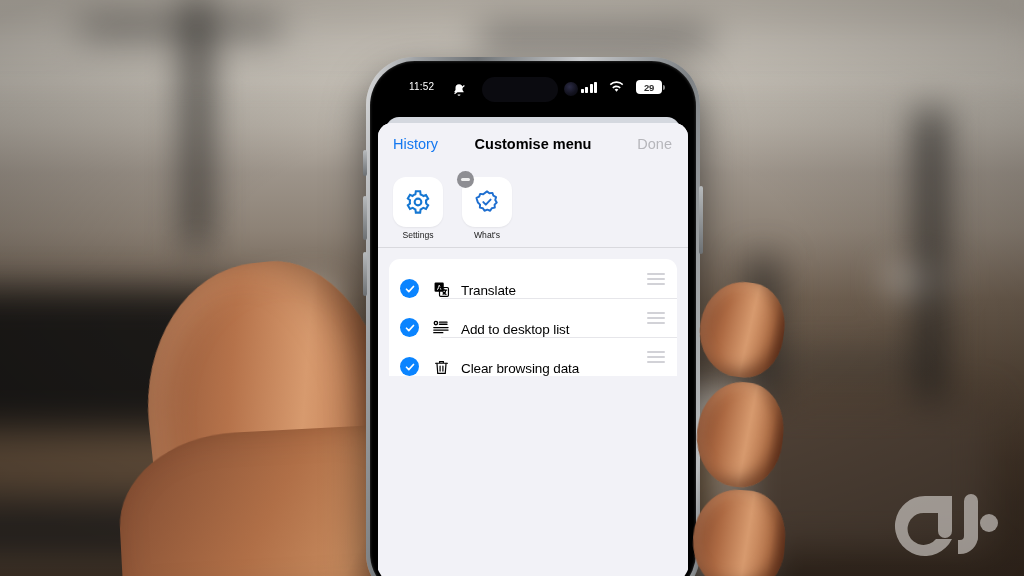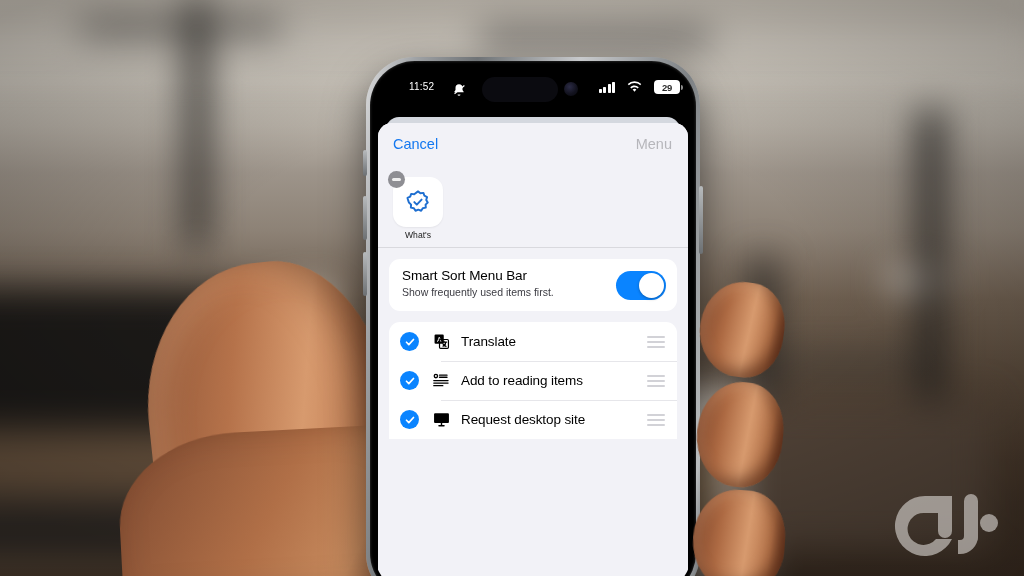--- a/index.html
+++ b/index.html
@@ -76,21 +76,21 @@
   .bs3{left:363px;top:252px;width:4px;height:44px;}
   .bs4{left:699px;top:186px;width:4px;height:68px;}
 
   
   .statusbar{position:absolute;left:0;top:0;width:318px;height:52px;color:#fff;}
   .sb-time{position:absolute;left:35px;top:16px;font-size:10px;font-weight:400;letter-spacing:.2px;}
   .sb-bell{position:absolute;left:78px;top:18px;}
   .island{position:absolute;left:108px;top:12px;width:76px;height:25px;border-radius:13px;background:#0b0b10;}
   .camdot{position:absolute;left:190px;top:17px;width:14px;height:14px;border-radius:50%;
     background:radial-gradient(circle at 40% 35%,#2b2b45 0%,#13131f 55%,#07070c 100%);}
-  .sb-right{position:absolute;right:12px;top:15px;display:flex;align-items:center;gap:12px;}
+  .sb-right{position:absolute;right:30px;top:15px;display:flex;align-items:center;gap:12px;}
   .bars{display:flex;align-items:flex-end;gap:1.6px;height:12px;}
   .bars i{display:block;width:2.8px;background:#fff;border-radius:.8px;}
   .bars i:nth-child(1){height:4px;}
   .bars i:nth-child(2){height:6.5px;}
   .bars i:nth-child(3){height:9px;}
   .bars i:nth-child(4){height:11.5px;}
   .batt{position:relative;width:26px;height:14px;border-radius:4px;background:#fff;
     display:flex;align-items:center;justify-content:center;}
   .batt span{font-size:9.5px;font-weight:700;color:#2b2b2b;letter-spacing:-.2px;}
   .batt::after{content:"";position:absolute;right:-3px;top:4.5px;width:2px;height:5px;
@@ -122,21 +122,21 @@
   .cardwrap{padding:11px 11px 0;}
   .card{background:#fff;border-radius:11px;height:52px;position:relative;padding:0 13px;}
   .card-t{position:absolute;left:13px;top:9px;font-size:13.5px;color:#000;letter-spacing:-.1px;}
   .card-s{position:absolute;left:13px;top:27px;font-size:10.5px;color:#3c3c43;}
   .toggle{position:absolute;right:11px;top:12px;width:50px;height:29px;border-radius:15px;background:#0a84ff;}
   .toggle::after{content:"";position:absolute;right:2px;top:2px;width:25px;height:25px;border-radius:50%;
     background:#fff;box-shadow:0 1px 3px rgba(0,0,0,.3);}
 
   
   .listwrap{margin-top:11px;background:#fff;border-radius:11px 11px 0 0;margin-left:11px;margin-right:11px;}
-  .lrow{position:relative;height:39px;display:flex;align-items:center;padding-left:11px;}
+  .lrow{position:relative;height:39px;display:flex;align-items:flex-end;padding-left:11px;}
   .lrow + .lrow .sep{position:absolute;left:52px;right:0;top:0;height:1px;background:#e6e6ea;}
   .check{width:19px;height:19px;border-radius:50%;background:#0a84ff;flex:0 0 19px;
     display:flex;align-items:center;justify-content:center;}
   .licon{width:22px;flex:0 0 22px;margin-left:11px;display:flex;align-items:center;justify-content:center;}
   .ltext{margin-left:9px;font-size:13.5px;color:#000;letter-spacing:-.1px;}
   .grip{position:absolute;right:12px;top:14px;width:18px;}
   .grip i{display:block;height:1.8px;background:#d2d2d7;border-radius:1px;margin-bottom:3.2px;}
 
   
   .wm{position:absolute;right:20px;bottom:14px;width:112px;height:72px;opacity:.62;}
@@ -209,51 +209,54 @@
           <span>29</span>
         </div>
       </div>
     </div>
 
     <div class="sheet-peek"></div>
 
     <div class="sheet">
 
       <div class="navbar">
-        <div class="nav-cancel">Cancel</div>
-        <div class="nav-done">Menu</div>
+        <div class="nav-cancel">History</div>
+        <div class="nav-title">Customise menu</div>
+        <div class="nav-done">Done</div>
       </div>
 
       <div class="iconrow">
 
+        <div class="iconcell">
+          <div class="tile">
+            <svg width="26" height="26" viewBox="0 0 24 24" fill="none" stroke="#1577d2" stroke-width="1.9">
+              <circle cx="12" cy="12" r="3.1"></circle>
+              <path d="M19.4 13.5a7.6 7.6 0 0 0 0-3l2-1.6-2-3.4-2.4 1a7.6 7.6 0 0 0-2.6-1.5L14 2h-4l-.4 2.9a7.6 7.6 0 0 0-2.6 1.5l-2.4-1-2 3.4 2 1.6a7.6 7.6 0 0 0 0 3l-2 1.6 2 3.4 2.4-1a7.6 7.6 0 0 0 2.6 1.5l.4 2.9h4l.4-2.9a7.6 7.6 0 0 0 2.6-1.5l2.4 1 2-3.4-2-1.6z"></path>
+            </svg>
+          </div>
+          <div class="iconlabel">Settings</div>
+        </div>
 
 
 
 
         <div class="iconcell">
           <div class="minus"></div>
           <div class="tile">
             <svg width="26" height="26" viewBox="0 0 24 24" fill="none" stroke="#1f6fd0" stroke-width="1.8" stroke-linejoin="round">
               <path d="M12 2.2l2.2 1.7 2.8-.3.9 2.6 2.5 1.2-.8 2.7 1.4 2.4-2 1.9.2 2.8-2.8.5-1.5 2.4-2.6-1-2.6 1-1.5-2.4-2.8-.5.2-2.8-2-1.9L3.1 11l-.8-2.7 2.5-1.2.9-2.6 2.8.3z"></path>
               <path d="M8.6 12.1l2.3 2.3 4.4-4.6" stroke-linecap="round"></path>
             </svg>
           </div>
           <div class="iconlabel">What's</div>
         </div>
 
       </div>
       <div class="rowdiv"></div>
 
-      <div class="cardwrap">
-        <div class="card">
-          <div class="card-t">Smart Sort Menu Bar</div>
-          <div class="card-s">Show frequently used items first.</div>
-          <div class="toggle"></div>
-        </div>
-      </div>
 
       <div class="listwrap">
 
         <div class="lrow">
           <div class="sep"></div>
           <div class="check">
             <svg width="12" height="12" viewBox="0 0 24 24" fill="none" stroke="#fff" stroke-width="3.4" stroke-linecap="round" stroke-linejoin="round">
                 <path d="M5 12.5l4.6 4.6L19 7"></path>
               </svg>
           </div>
@@ -281,49 +284,50 @@
             <svg width="12" height="12" viewBox="0 0 24 24" fill="none" stroke="#fff" stroke-width="3.4" stroke-linecap="round" stroke-linejoin="round">
                 <path d="M5 12.5l4.6 4.6L19 7"></path>
               </svg>
           </div>
           <div class="licon">
             <svg width="18" height="18" viewBox="0 0 24 24" fill="none" stroke="#000" stroke-width="1.8" stroke-linecap="round">
               <circle cx="5.2" cy="5.4" r="2.2"></circle>
               <path d="M10 4.2h10M10 7h10M2.4 11.4h19M2.4 14.8h19M2.4 18.2h12"></path>
             </svg>
           </div>
-          <div class="ltext">Add to reading items</div>
+          <div class="ltext">Add to desktop list</div>
           <div class="grip">
               <i></i>
               <i></i>
               <i></i>
             </div>
         </div>
-
 
         <div class="lrow">
           <div class="sep"></div>
           <div class="check">
             <svg width="12" height="12" viewBox="0 0 24 24" fill="none" stroke="#fff" stroke-width="3.4" stroke-linecap="round" stroke-linejoin="round">
                 <path d="M5 12.5l4.6 4.6L19 7"></path>
               </svg>
           </div>
           <div class="licon">
-            <svg width="19" height="19" viewBox="0 0 24 24" fill="none" stroke="#000" stroke-width="1.8" stroke-linecap="round">
-              <rect x="2.6" y="4" width="18.8" height="12.4" rx="1.4" fill="#000" stroke="none"></rect>
-              <path d="M12 16.6v3.4M8.8 20h6.4"></path>
-            </svg>
-          </div>
-          <div class="ltext">Request desktop site</div>
+            <svg width="17" height="17" viewBox="0 0 24 24" fill="none" stroke="#000" stroke-width="1.7" stroke-linecap="round">
+              <path d="M3.6 6h16.8M9.4 6V3.6h5.2V6"></path>
+              <path d="M5.6 6l1.1 14.4h10.6L18.4 6"></path>
+              <path d="M10 10v7M14 10v7"></path>
+            </svg>
+          </div>
+          <div class="ltext">Clear browsing data</div>
           <div class="grip">
               <i></i>
               <i></i>
               <i></i>
             </div>
         </div>
+
 
       </div>
     </div>
   </div>
 
   <div class="hand fing f1"></div>
   <div class="hand fing f2"></div>
   <div class="hand fing f3"></div>
 
   <svg class="wm" viewBox="0 0 112 72">

